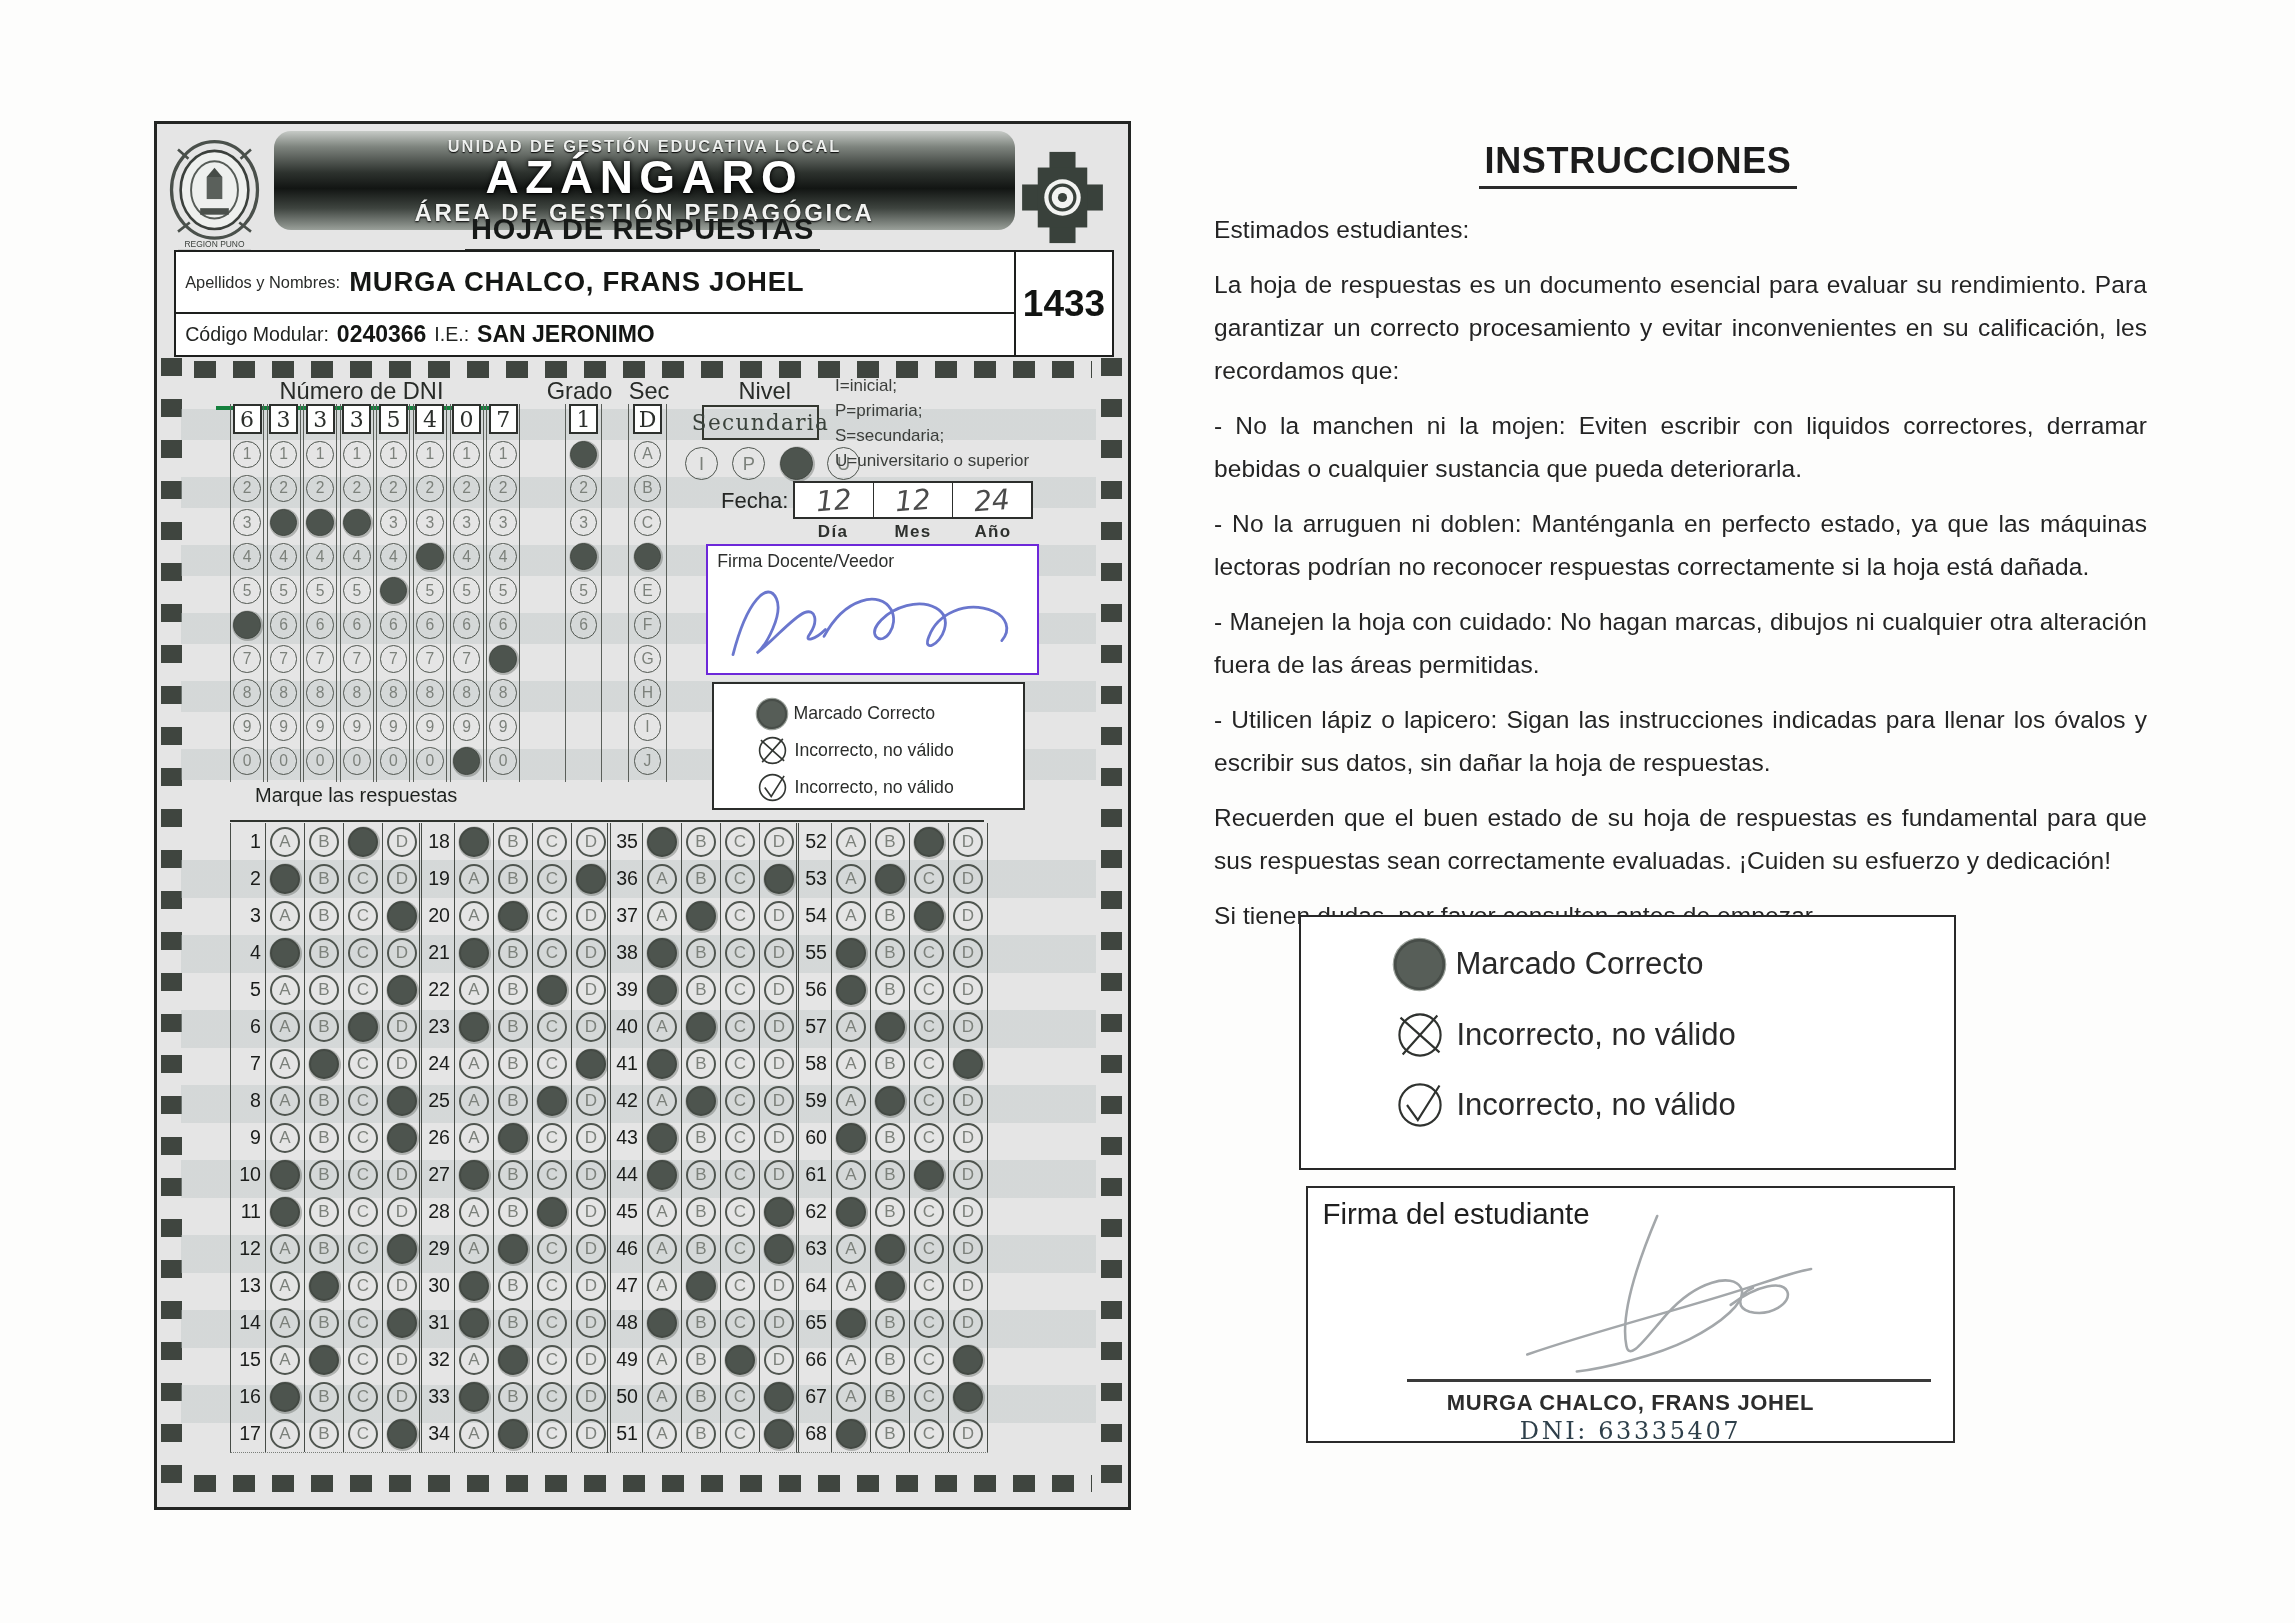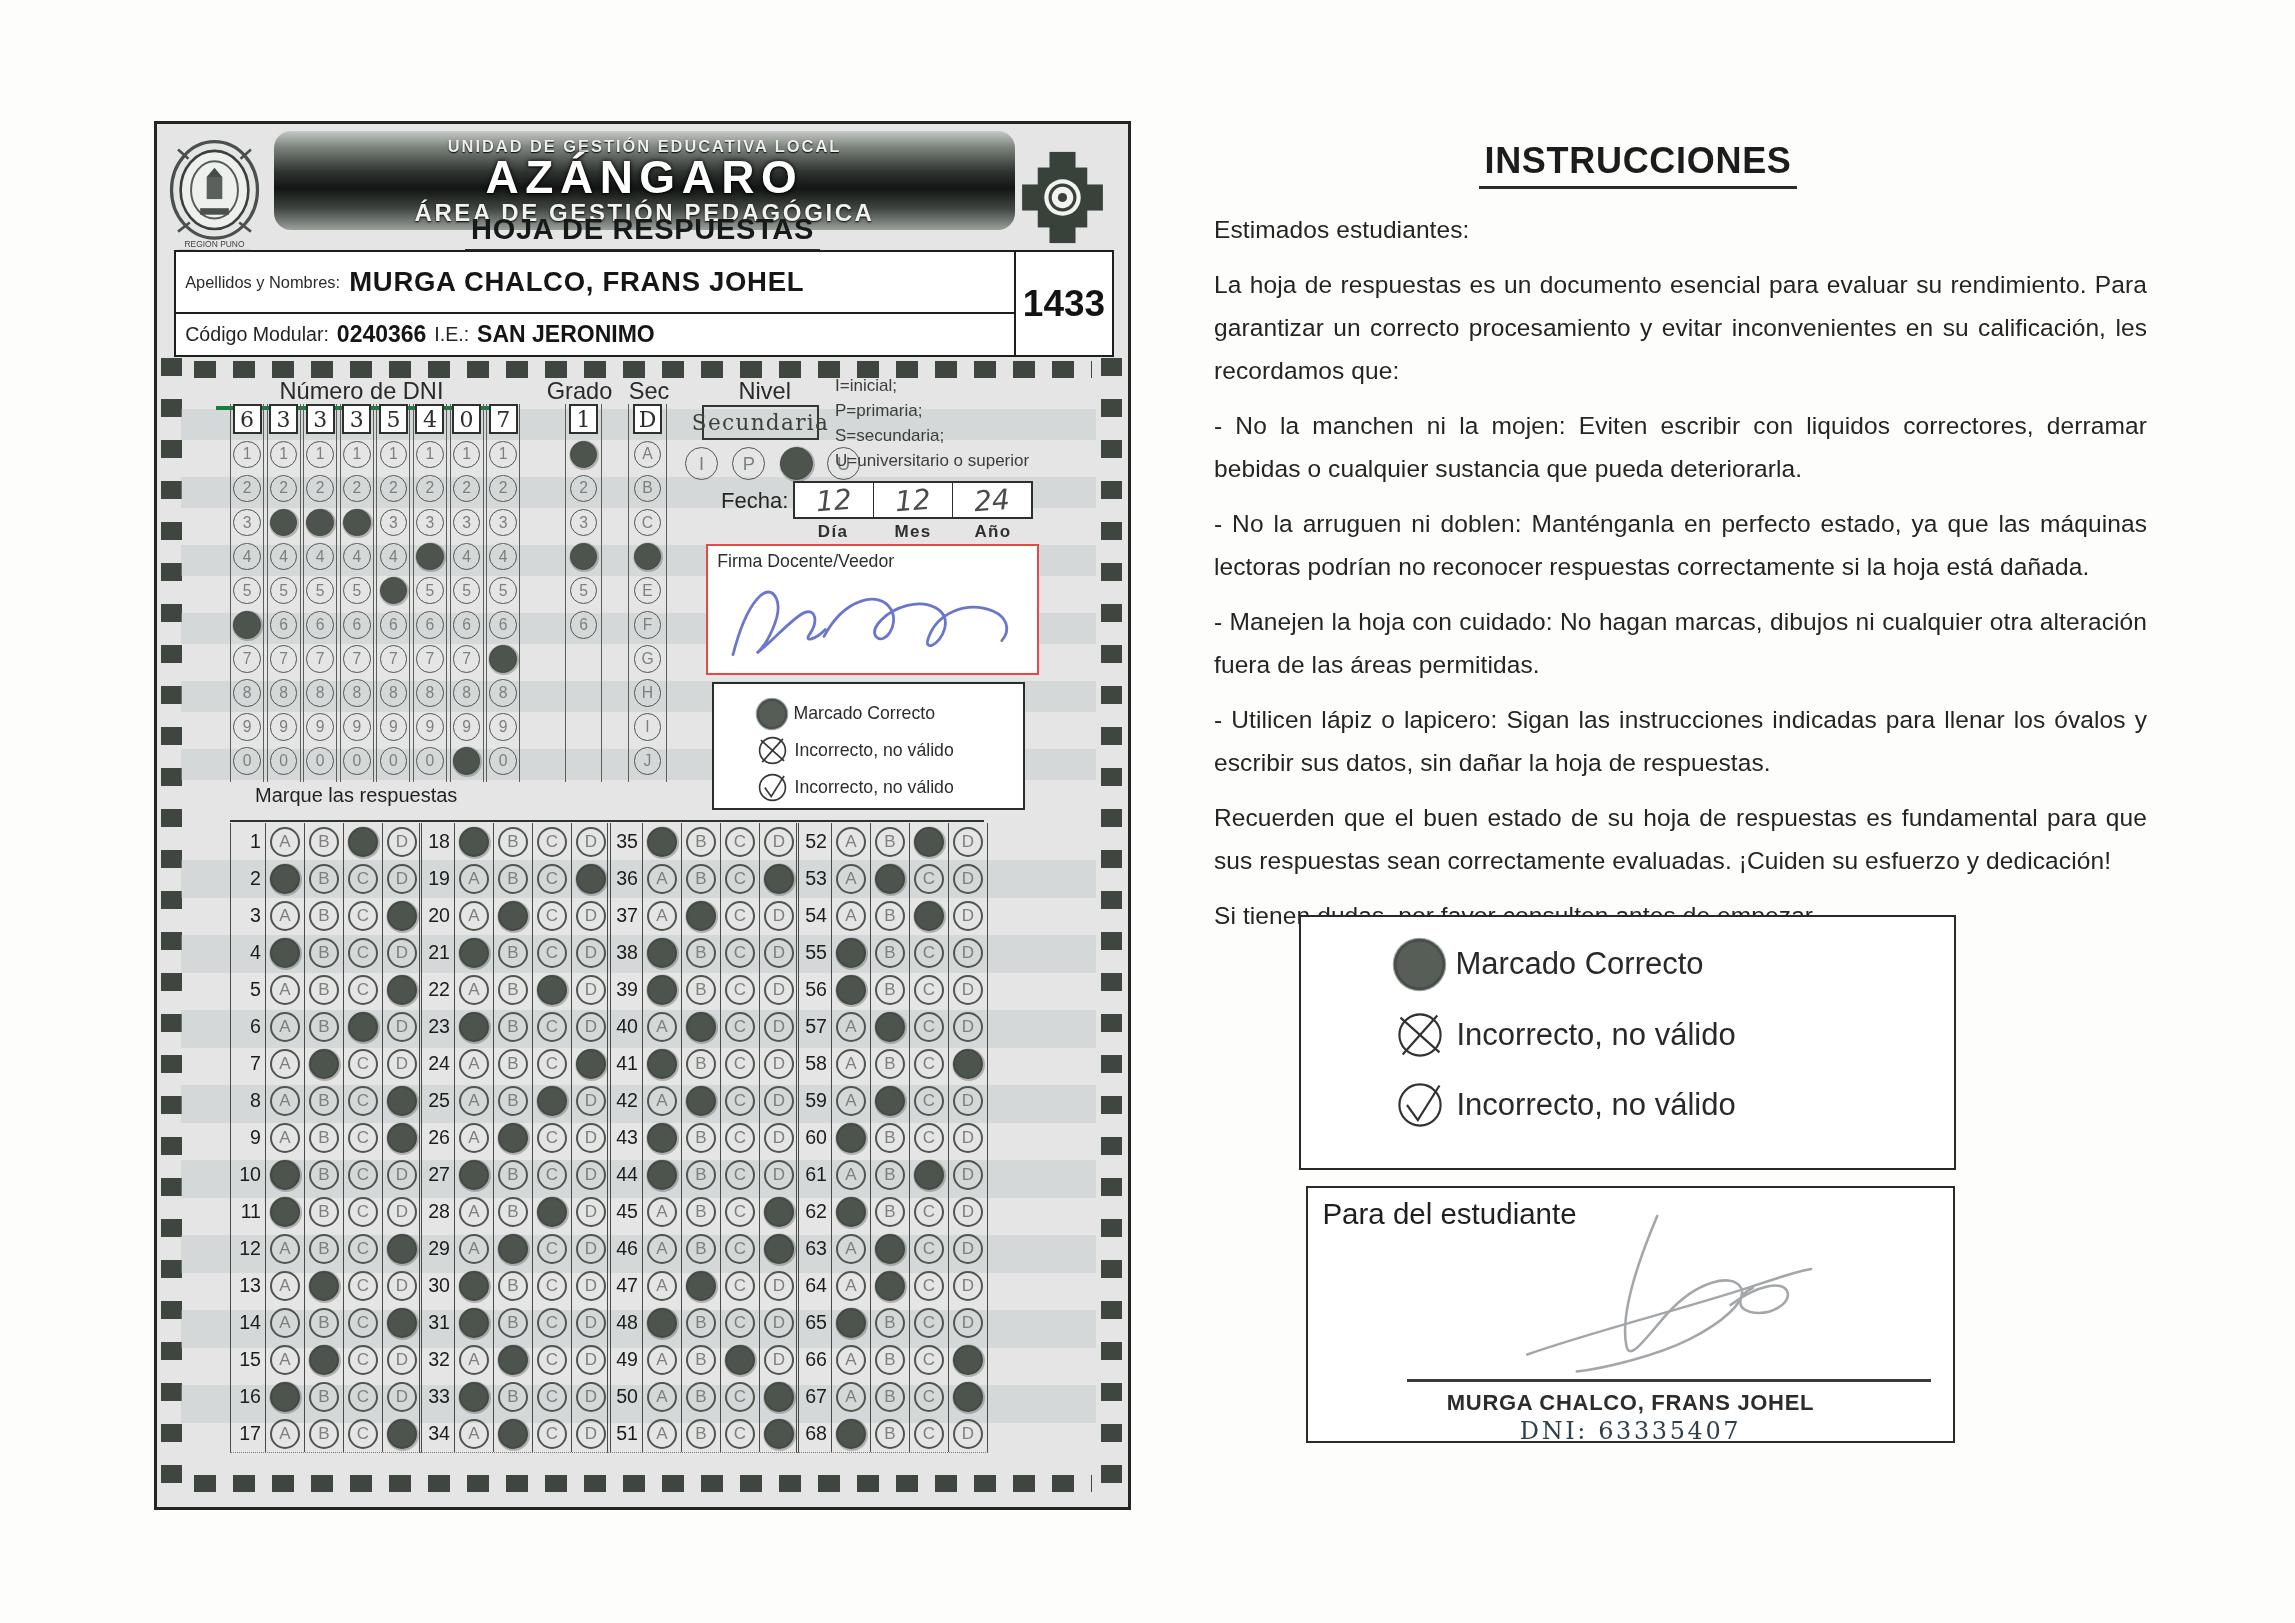--- a/index.html
+++ b/index.html
@@ -70,21 +70,21 @@
   .nivel-leg-line{font-size:17px;line-height:25px;color:#3b3e3b;}
 
   .fecha-label{position:absolute;left:564px;top:364px;font-size:22px;color:#232523;}
   .fecha-box{position:absolute;left:636px;top:357px;width:240px;height:38px;border:2px solid #2c2e2c;box-sizing:border-box;display:flex;background:#fff;}
   .fecha-cell{flex:1;display:flex;align-items:center;justify-content:center;border-left:1.3px solid #2c2e2c;}
   .fecha-cell:first-child{border-left:none;}
   .hand{font-family:"DejaVu Sans",sans-serif;font-style:italic;font-size:28px;color:#4b4b4b;transform:rotate(-4deg);}
   .dma{position:absolute;left:636px;top:398px;width:240px;display:flex;}
   .dma span{flex:1;text-align:center;font-size:17px;font-weight:bold;letter-spacing:1.3px;color:#2e312e;}
 
-  .firma-doc-box{position:absolute;left:549px;top:420px;width:333px;height:131px;border:2px solid #ef4444;box-sizing:border-box;background:#fff;}
+  .firma-doc-box{position:absolute;left:549px;top:420px;width:333px;height:131px;border:2px solid #6d28d9;box-sizing:border-box;background:#fff;}
   .firma-doc-box .fd-label{padding:5.2px 0 0 9.2px;font-size:17.7px;color:#2c2e2c;}
 
   .form-legend{position:absolute;left:555px;top:558px;width:313px;height:128px;border:2px solid #2b2d2b;box-sizing:border-box;background:#fff;padding-top:9.2px;}
   .leg-row{display:flex;align-items:center;gap:6.5px;margin:3.9px 0 3.9px 43px;height:33px;}
   .leg-dot{width:30px;height:30px;border-radius:50%;background:#565d57;box-shadow:inset 0 0 0 2px #484e49,0 0 0 1.3px #9aa09a;}
   .leg-text{font-size:17.7px;color:#2b2d2b;}
 
   .marque-label{position:absolute;left:98px;top:660px;font-size:20px;color:#1f221f;}
   .ans-top-rule{position:absolute;left:73px;top:696px;width:754px;border-top:2.6px solid #30342f;}
 
@@ -1447,21 +1447,21 @@
     <div class="rlg-row">
       <svg width="52" height="52" viewBox="0 0 48 48">
         <circle cx="24" cy="24" r="19" fill="none" stroke="#2f322f" stroke-width="2"></circle>
         <path d="M12,24 L22,38 L42,6" stroke="#2f322f" stroke-width="2" fill="none"></path>
       </svg>
       <span class="rlg-text">Incorrecto, no válido</span>
     </div>
   </div>
 
   <div class="sign-box">
-    <div class="sign-label">Para del estudiante</div>
+    <div class="sign-label">Firma del estudiante</div>
     <svg style="position:absolute;left:164px;top:15.7px;" width="367" height="171" viewBox="0 0 420 200">
       <g fill="none" stroke="#a3a7aa" stroke-width="3" stroke-linecap="round">
         <path d="M212,14 C190,66 168,128 176,166 C180,184 196,160 224,128 C258,90 300,80 310,98 C318,114 286,140 250,158 C210,178 150,192 118,196"></path>
         <path d="M60,176 C140,148 260,118 330,94 C360,84 380,78 392,76"></path>
         <path d="M298,118 C330,94 358,90 364,102 C370,116 344,132 320,126 C304,121 306,106 324,98"></path>
       </g>
     </svg>
     <div class="sign-line"></div>
     <div class="sign-name">MURGA CHALCO, FRANS JOHEL</div>
     <div class="sign-dni">DNI: 63335407</div>

